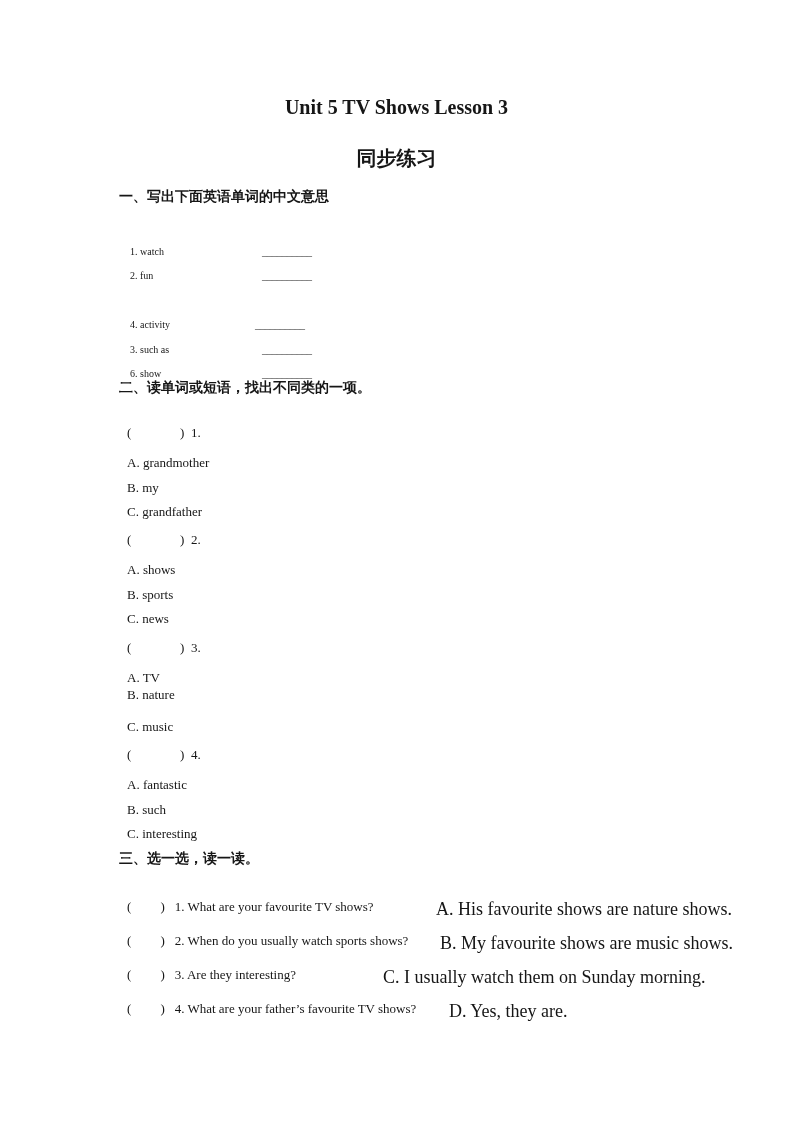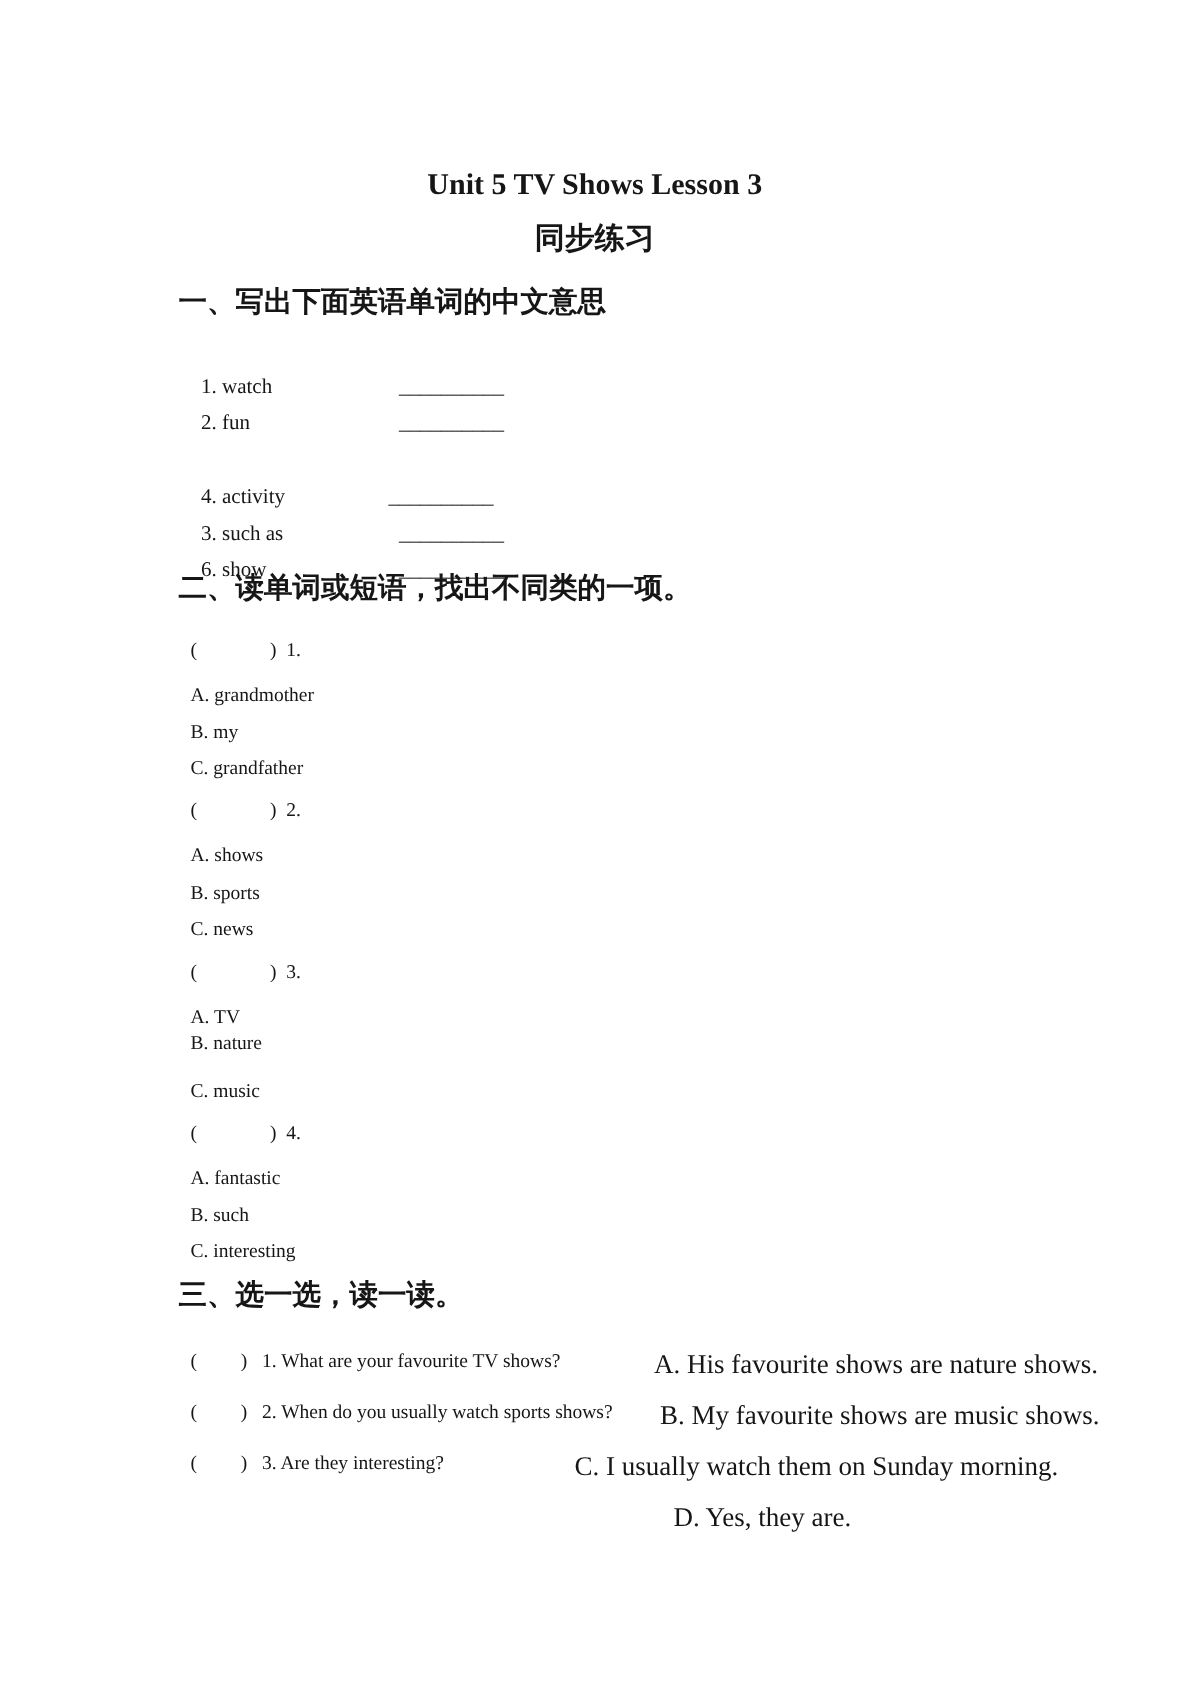--- a/index.html
+++ b/index.html
@@ -6,38 +6,38 @@
   .page {
     position: relative;
     width: 793px;
     height: 1122px;
     background: #ffffff;
     color: #161616;
     font-family: "Liberation Serif", "DejaVu Serif", serif;
     overflow: hidden;
   }
   .title {
-    position: absolute; top: 112px; left: 0; width: 100%;
+    position: absolute; top: 96px; left: 0; width: 100%;
     margin: 0; text-align: center;
     font-size: 20px; font-weight: bold;
     font-family: "Liberation Serif", "DejaVu Serif", serif;
   }
   .subtitle {
     position: absolute; top: 145px; left: 0; width: 100%;
     margin: 0; text-align: center;
     font-size: 20px; font-weight: bold;
     font-family: "DejaVu Sans", "Liberation Sans", sans-serif;
   }
   .heading {
     position: absolute; left: 119px; margin: 0;
-    font-size: 19px; font-weight: bold;
+    font-size: 14px; font-weight: bold;
     font-family: "DejaVu Sans", "Liberation Sans", sans-serif;
     white-space: pre;
   }
-  .s1-item { position: absolute; left: 120px; font-size: 14px; white-space: pre; }
+  .s1-item { position: absolute; left: 120px; font-size: 10px; white-space: pre; }
   .s1-label { display: inline-block; width: 132px; white-space: pre; }
   .s1-label.narrow { width: 125px; }
   .s1-blank { white-space: pre; }
   .s2-line { position: absolute; left: 127px; font-size: 13px; white-space: pre; }
   .s3-row { position: absolute; left: 0; width: 100%; height: 18px; }
   .s3-q { position: absolute; left: 127px; top: 0; font-size: 13px; white-space: pre; text-align: right; }
   .s3-a { position: absolute; top: 0; font-size: 18px; white-space: pre; }
 </style>
 </head>
 <body>
@@ -95,16 +95,17 @@
   </div>
   <div class="s3-row" style="top:933px">
     <span class="s3-q">(         )   2. When do you usually watch sports shows?</span>
     <span class="s3-a" style="left:440px">B. My favourite shows are music shows.</span>
   </div>
   <div class="s3-row" style="top:967px">
     <span class="s3-q">(         )   3. Are they interesting?</span>
     <span class="s3-a" style="left:383px">C. I usually watch them on Sunday morning.</span>
   </div>
   <div class="s3-row" style="top:1001px">
+    <span class="s3-q">(         )   4. What are your father’s favourite TV shows?</span>
     <span class="s3-a" style="left:449px">D. Yes, they are.</span>
   </div>
 
 </div>
 
 </body></html>

